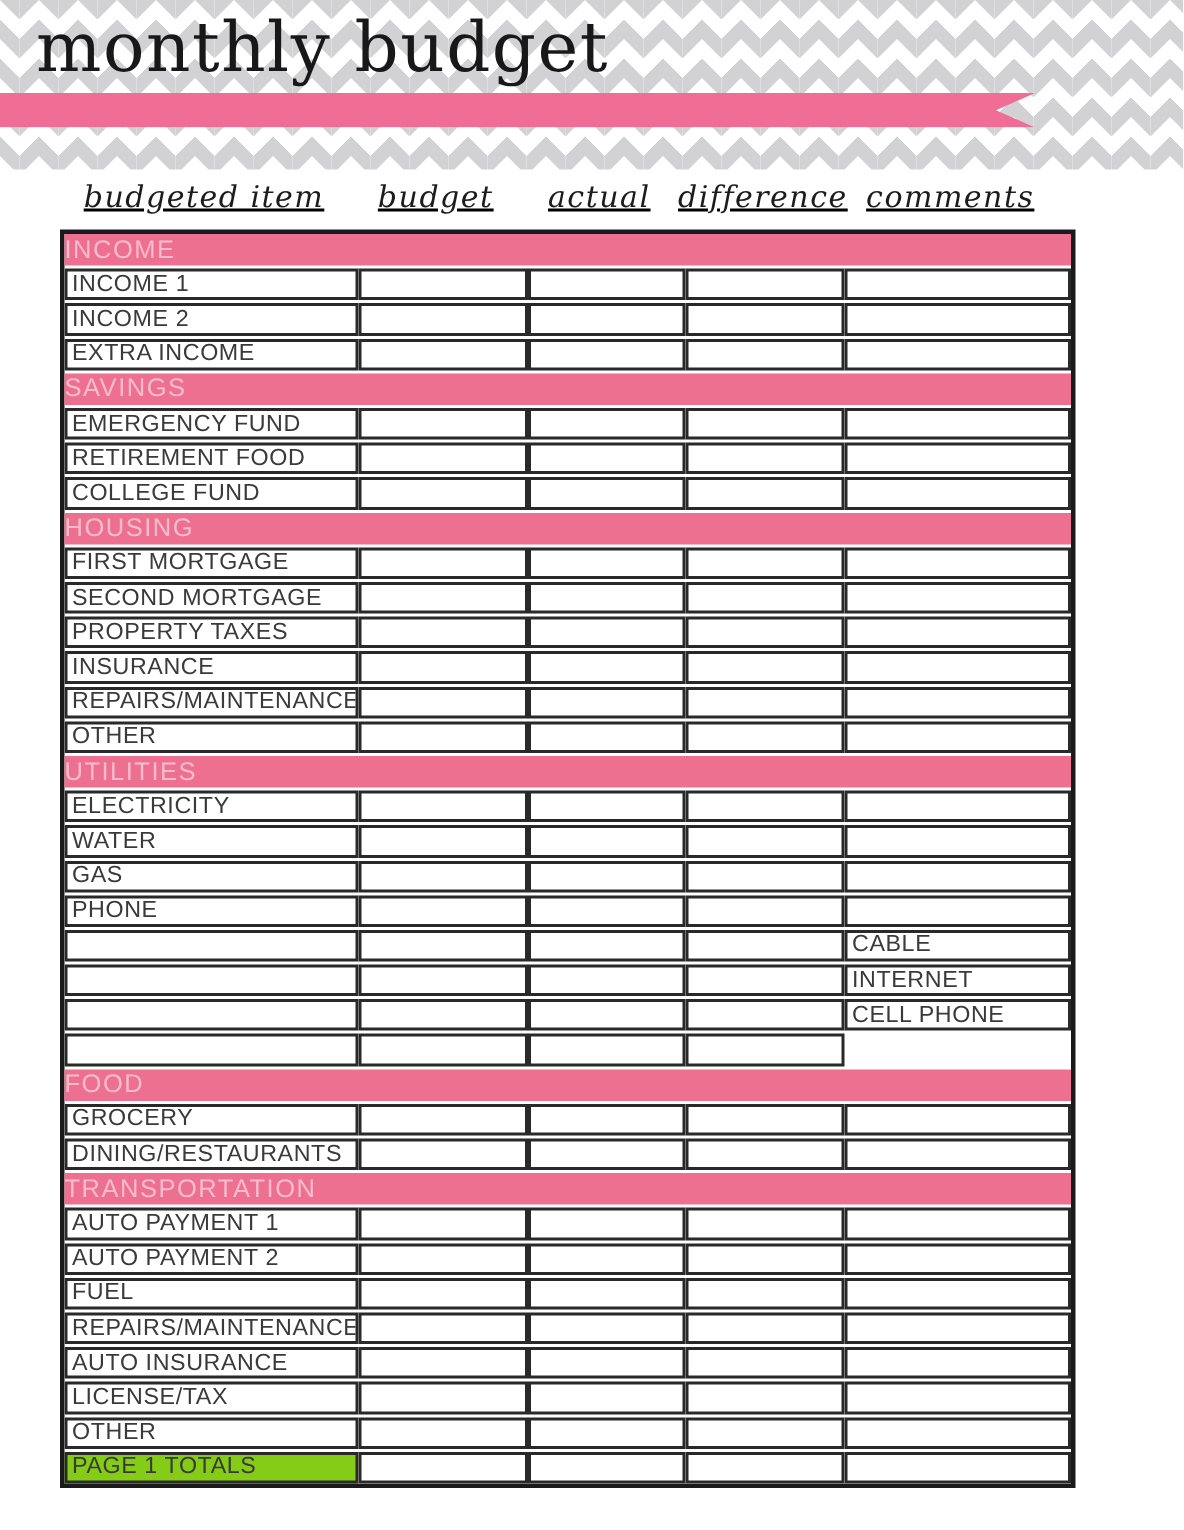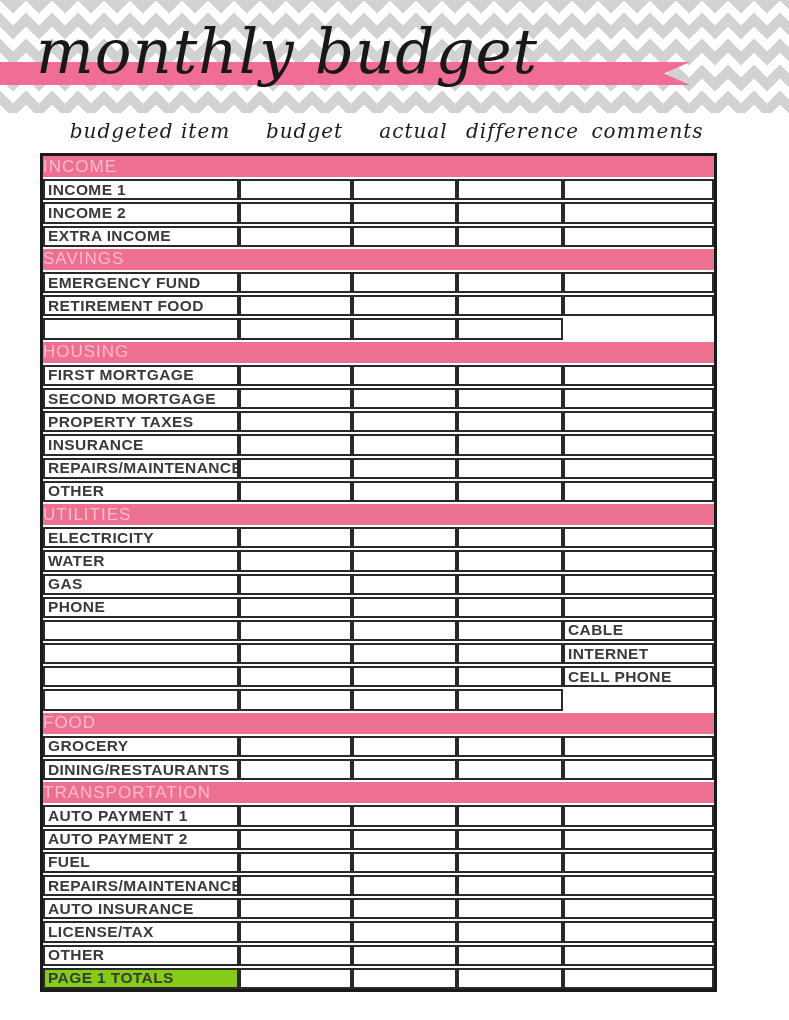--- a/index.html
+++ b/index.html
@@ -22,29 +22,29 @@
   }
   
   .ribbon{
     position:absolute;top:62px;left:0;width:690px;height:23px;
     background:#f06e95;
     clip-path:polygon(0 0,100% 0,calc(100% - 26px) 50%,100% 100%,0 100%);
     z-index:1;
   }
   
   .title{
-    position:absolute;top:4px;left:24px;margin:12px;z-index:2;
-    font-family:"DejaVu Serif",serif;font-style:italic;font-weight:500;
-    font-size:61px;letter-spacing:1px;color:#181818;
+    position:absolute;top:4px;left:24px;margin:0;z-index:2;
+    font-family:"DejaVu Serif",serif;font-weight:500;
+    font-size:46px;letter-spacing:1px;color:#181818;
   }
   
   .colheads{
-    position:absolute;left:52px;top:110px;width:671px;height:42px;
+    position:absolute;left:38px;top:110px;width:671px;height:42px;
     display:grid;grid-template-columns:196px 113px 105px 106px 1fr;
-    align-items:center;z-index:2;
+    align-items:center;z-index:2;text-decoration:underline;
   }
   .colheads span{
     text-align:center;
     font-family:"DejaVu Serif",serif;font-style:italic;
     font-size:20px;color:#1c1c1c;letter-spacing:1px;white-space:nowrap;
   }
   
   .table{
     position:absolute;left:40px;top:153px;width:677px;height:839px;
     box-sizing:border-box;border:3px solid #1a1a1a;background:#ffffff;
@@ -58,21 +58,20 @@
     display:flex;align-items:center;padding-left:0;
     font-size:17px;letter-spacing:1px;box-sizing:border-box;
   }
   .cell{
     box-sizing:border-box;border:2px solid #292929;background:#ffffff;
     display:flex;align-items:center;overflow:hidden;
   }
   .label-cell{
     padding-left:3px;font-size:15.5px;letter-spacing:0.4px;color:#3a3a3a;
     white-space:nowrap;
-    font-weight:bold;
   }
   .totals{background:#84cc16;}
 </style>
 </head>
 <body>
 
 <div class="page">
 
   <div class="chevron"></div>
 
@@ -109,20 +108,21 @@
       <div class="cell label-cell">EMERGENCY FUND</div>
       <div class="cell value-cell"></div>
       <div class="cell value-cell"></div>
       <div class="cell value-cell"></div>
       <div class="cell value-cell"></div>
       <div class="cell label-cell">RETIREMENT FOOD</div>
       <div class="cell value-cell"></div>
       <div class="cell value-cell"></div>
       <div class="cell value-cell"></div>
       <div class="cell value-cell"></div>
+      <div class="cell label-cell">COLLEGE FUND</div>
       <div class="cell value-cell"></div>
       <div class="cell value-cell"></div>
       <div class="cell value-cell"></div>
       <div class="cell value-cell"></div>
       <div class="section-row">HOUSING</div>
       <div class="cell label-cell">FIRST MORTGAGE</div>
       <div class="cell value-cell"></div>
       <div class="cell value-cell"></div>
       <div class="cell value-cell"></div>
       <div class="cell value-cell"></div>

